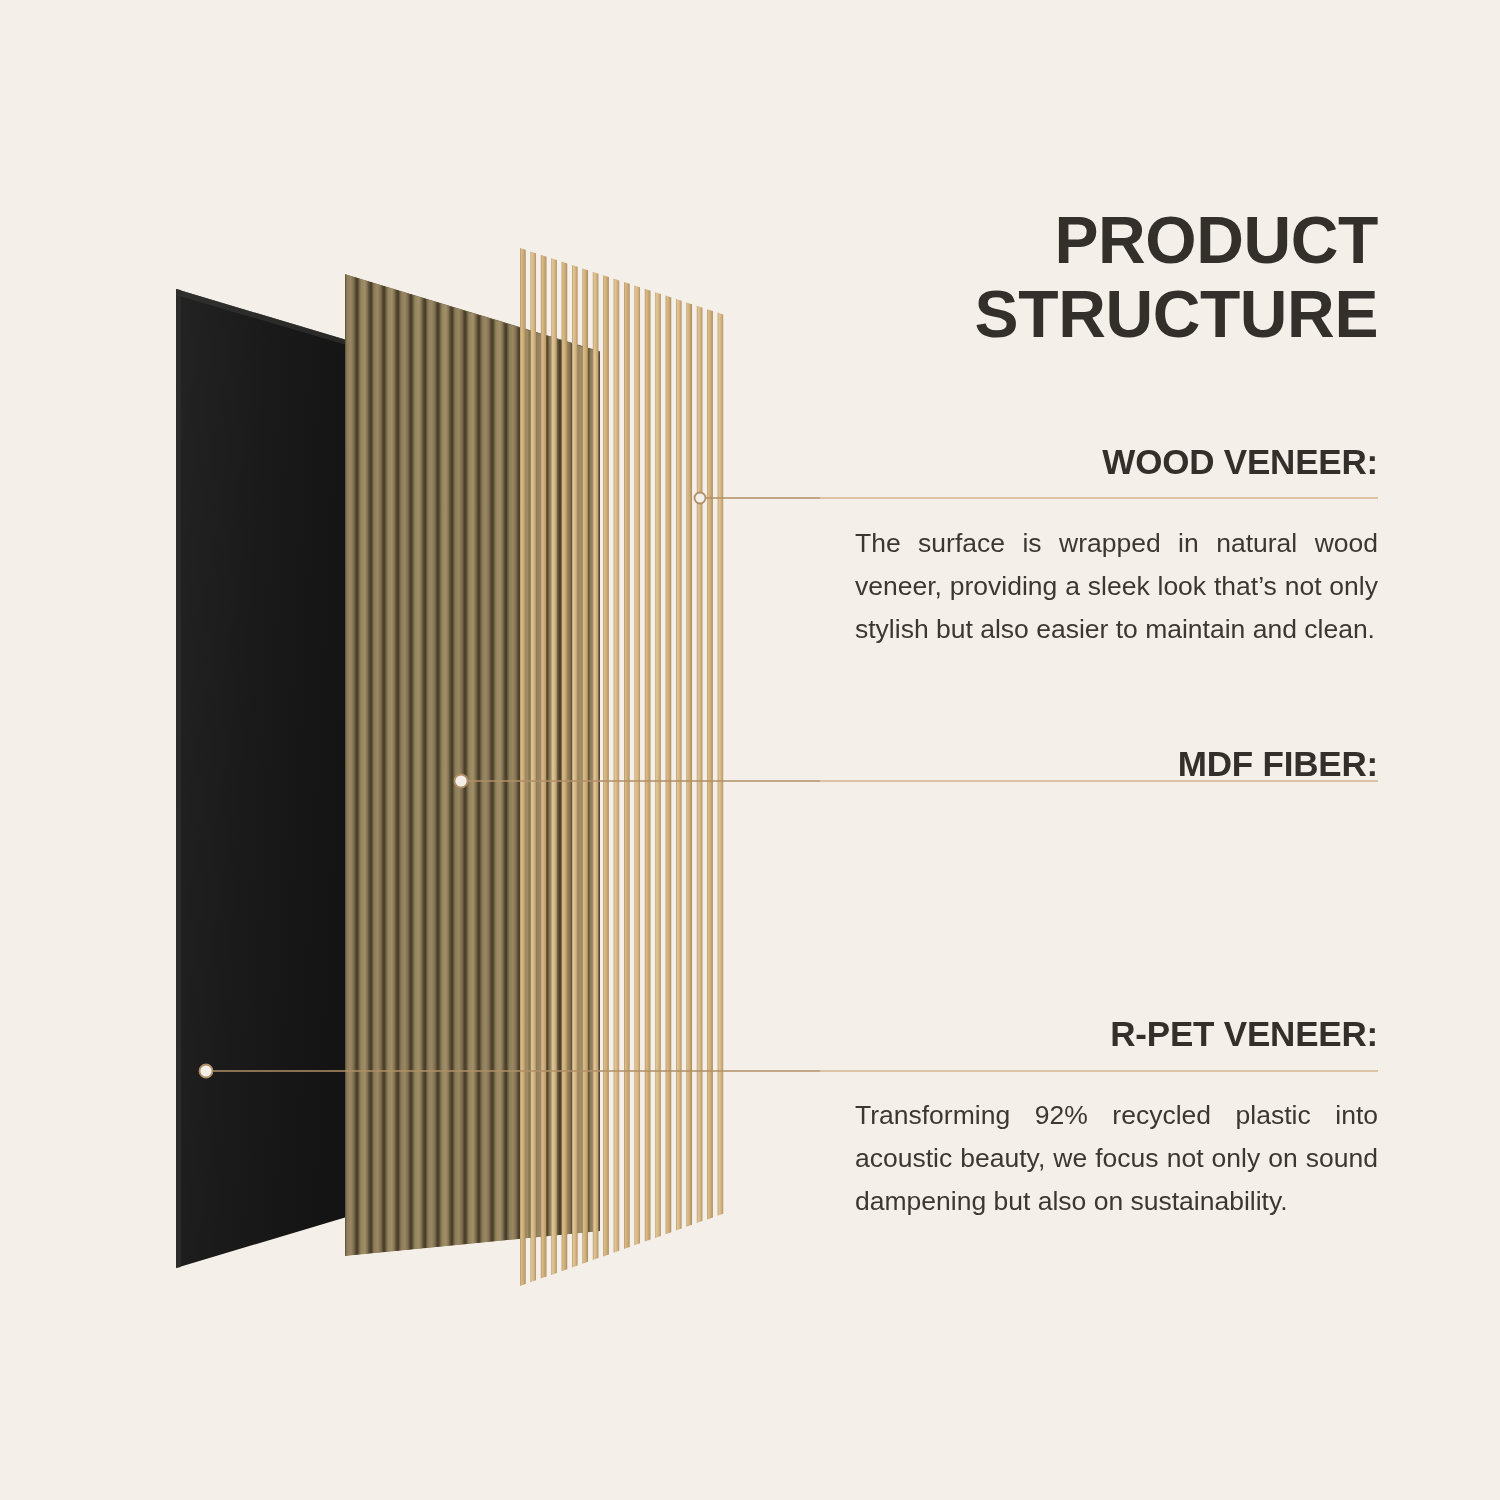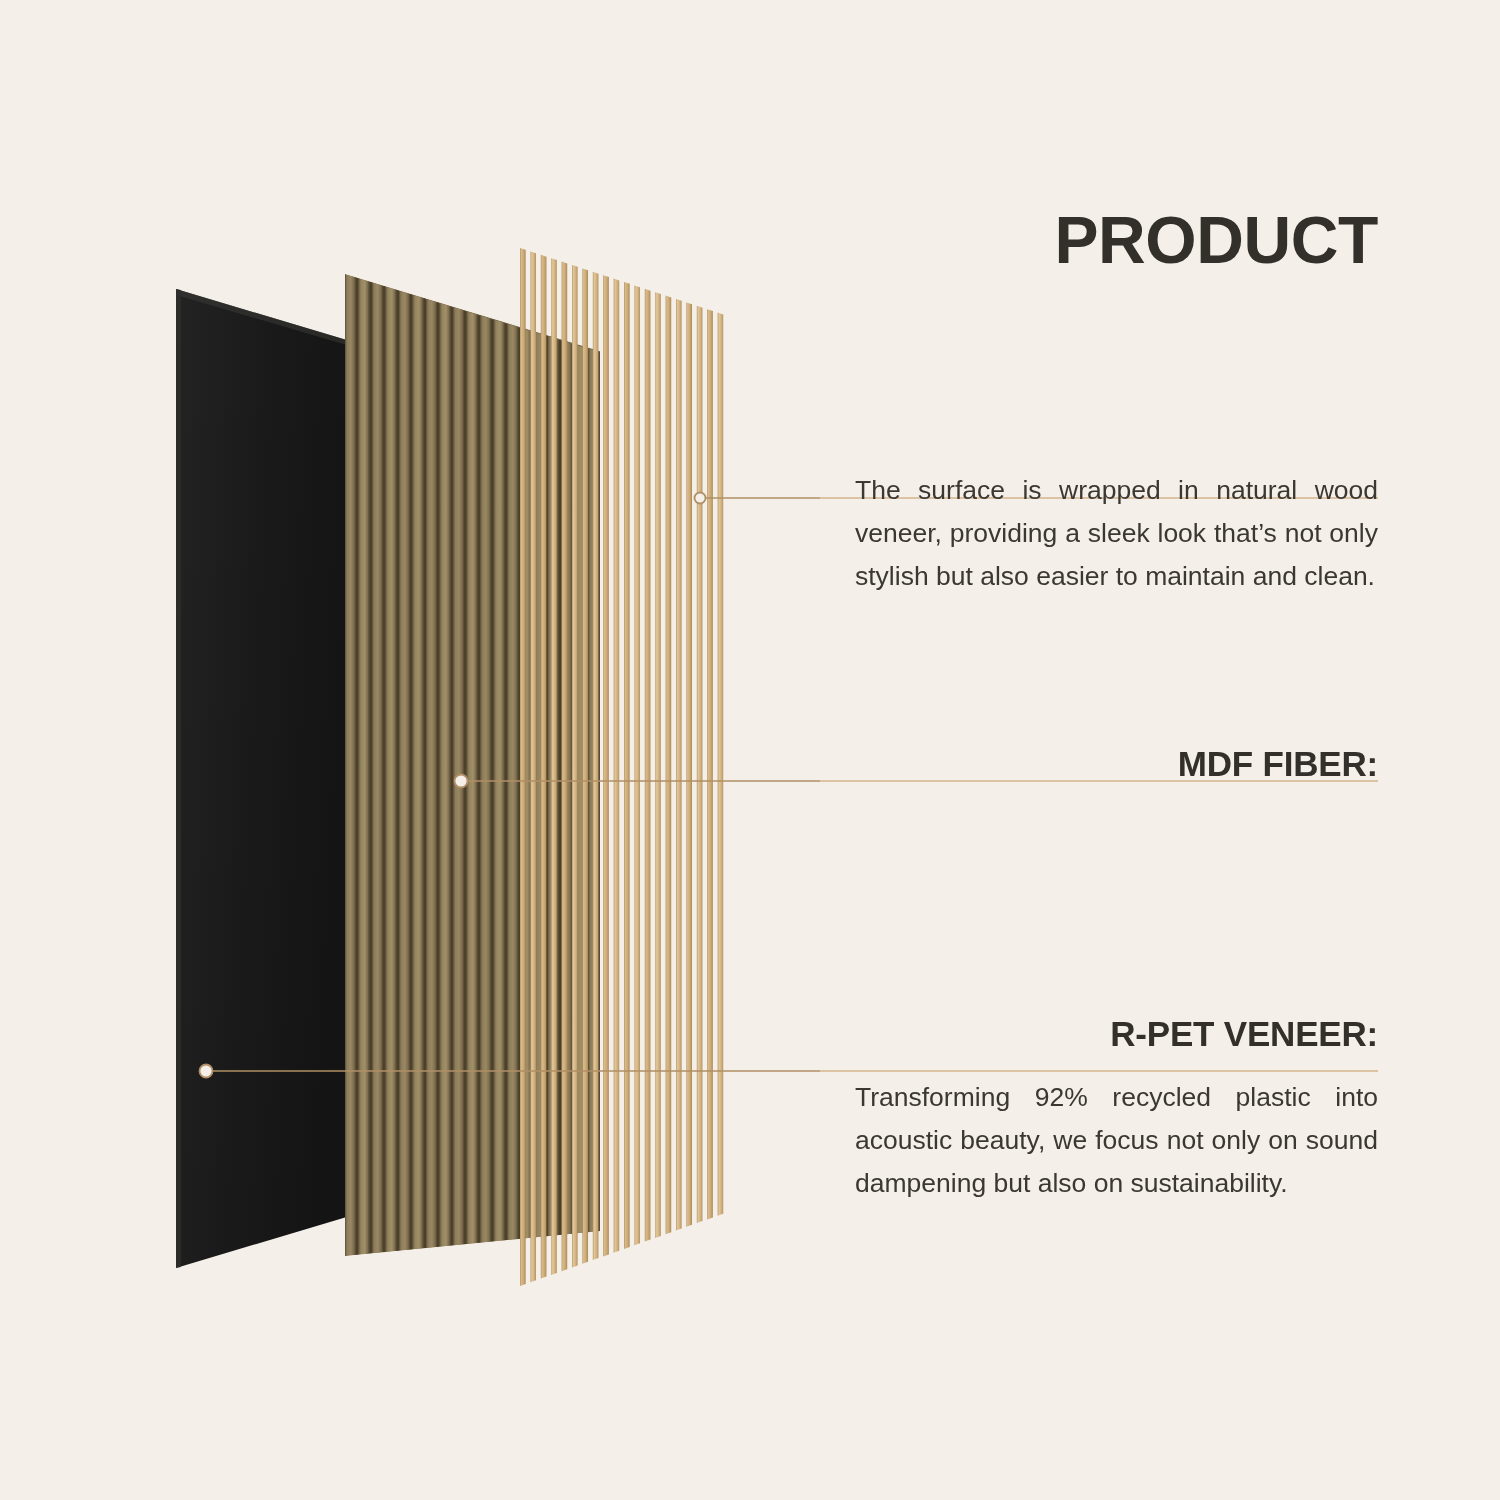--- a/index.html
+++ b/index.html
@@ -38,21 +38,21 @@
   .sec-head{
     text-align:right;
     font-size:35px;
     font-weight:700;
     letter-spacing:-0.2px;
     color:#332f2b;
     line-height:1;
     white-space:nowrap;
   }
   .sec-body{
-    margin-top:25px;
+    margin-top:43px;
     font-size:26.5px;
     line-height:1.62;
     color:#3b3833;
     text-align:justify;
     text-justify:inter-word;
     font-weight:400;
   }
   .sec-body.nojust{text-align:left;}
 
   #s1{top:428px;}
@@ -204,23 +204,25 @@
   <svg style="position:absolute;left:820px;top:0;width:560px;height:1500px;" viewBox="0 0 560 1500" width="560" height="1500">
     <line x1="0" y1="482" x2="558" y2="482" stroke="#d5b48c" stroke-width="1.6"></line>
     <line x1="0" y1="765" x2="558" y2="765" stroke="#d5b48c" stroke-width="1.6"></line>
     <line x1="0" y1="1055" x2="558" y2="1055" stroke="#d5b48c" stroke-width="1.6"></line>
   </svg>
 
   <div id="panel">
 
     <div id="title">
       <div>PRODUCT</div>
+      <div>STRUCTURE</div>
     </div>
 
     <div class="section" id="s1">
+      <div class="sec-head">WOOD VENEER:</div>
       <div class="sec-body">The surface is wrapped in natural wood veneer, providing a sleek look that’s not only stylish but also easier to maintain and clean.</div>
     </div>
 
     <div class="section" id="s2">
       <div class="sec-head">MDF FIBER:</div>
     </div>
 
     <div class="section" id="s3">
       <div class="sec-head">R-PET VENEER:</div>
       <div class="sec-body">Transforming 92% recycled plastic into acoustic beauty, we focus not only on sound dampening but also on sustainability.</div>

